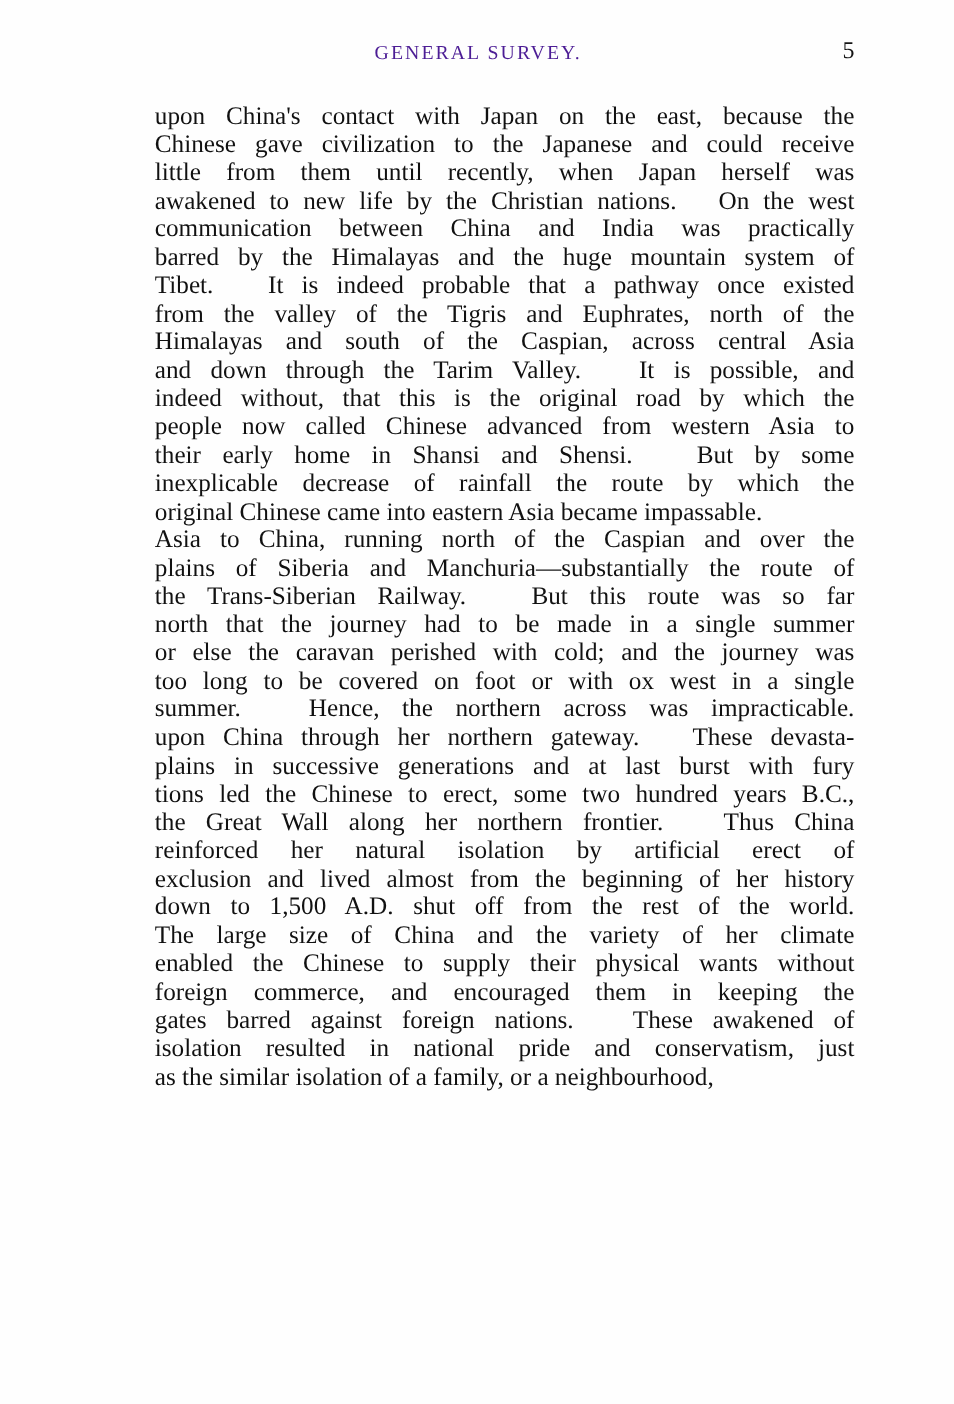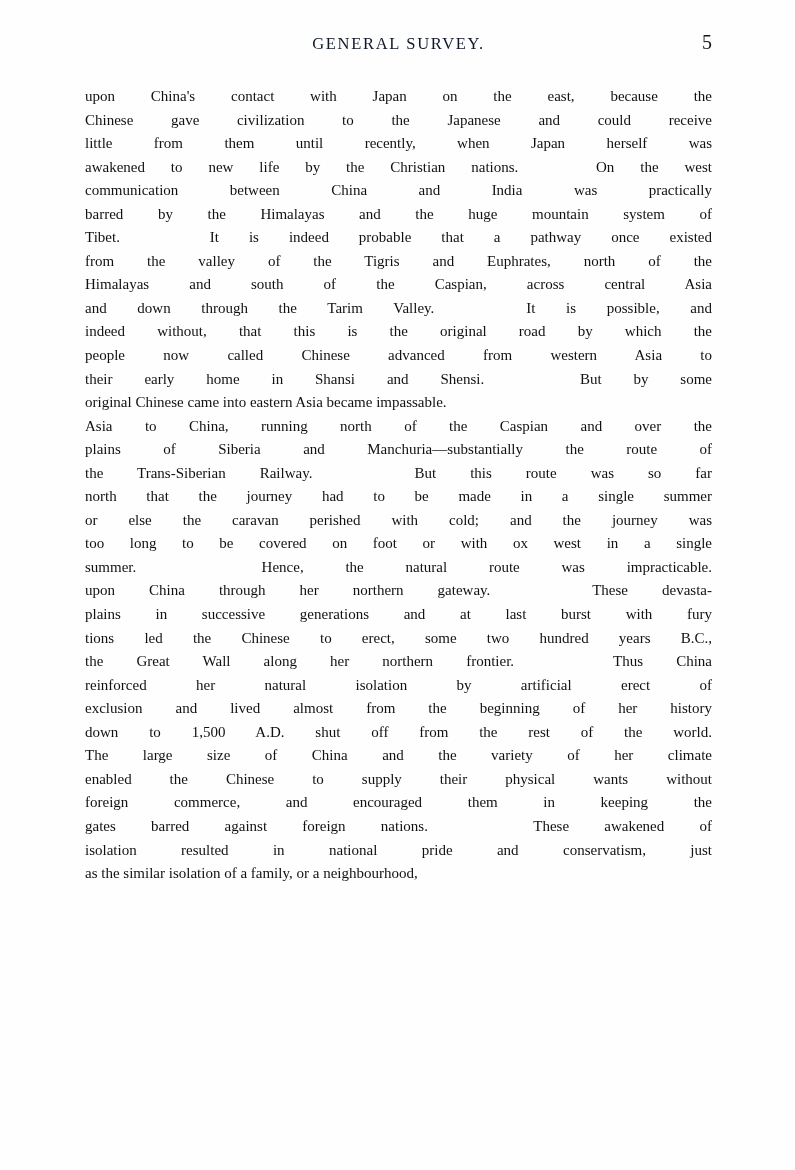--- a/index.html
+++ b/index.html
@@ -33,21 +33,21 @@
   }
   .head-title {
     position: absolute;
     left: 0;
     top: 0;
     width: 627px;
     text-align: center;
     font-size: 16.5px;
     letter-spacing: 1.7px;
     line-height: 26px;
-    color: #0f172a;
+    color: #4c1d95;
     white-space: pre;
   }
   .folio {
     position: absolute;
     right: 0;
     top: -2px;
     font-size: 20px;
     line-height: 26px;
     color: #141414;
   }
@@ -60,25 +60,26 @@
     width: 627px;
   }
   .para {
     margin: 0;
   }
   
   .line {
     display: block;
     height: 23.55px;
     line-height: 23.55px;
-    font-size: 15px;
+    font-size: 21px;
     color: #111111;
     text-align: justify;
     text-align-last: justify;
     white-space: pre-wrap;
+    margin-left: 44px;
   }
   .line.last {
     text-align: right;
     text-align-last: left;
   }
   .line .ind {
     display: inline-block;
     width: 31px;
   }
 </style>
@@ -100,30 +101,31 @@
         <span class="line">awakened to new life by the Christian nations.   On the west</span>
         <span class="line">communication between China and India was practically</span>
         <span class="line">barred by the Himalayas and the huge mountain system of</span>
         <span class="line">Tibet.   It is indeed probable that a pathway once existed</span>
         <span class="line">from the valley of the Tigris and Euphrates, north of the</span>
         <span class="line">Himalayas and south of the Caspian, across central Asia</span>
         <span class="line">and down through the Tarim Valley.   It is possible, and</span>
         <span class="line">indeed without, that this is the original road by which the</span>
         <span class="line">people now called Chinese advanced from western Asia to</span>
         <span class="line">their early home in Shansi and Shensi.   But by some</span>
+        <span class="line">inexplicable decrease of rainfall the route by which the</span>
         <span class="line last">original Chinese came into eastern Asia became impassable.</span>
       </p>
     <p class="para">
         <span class="line">Asia to China, running north of the Caspian and over the</span>
         <span class="line">plains of Siberia and Manchuria—substantially the route of</span>
         <span class="line">the Trans-Siberian Railway.   But this route was so far</span>
         <span class="line">north that the journey had to be made in a single summer</span>
         <span class="line">or else the caravan perished with cold; and the journey was</span>
         <span class="line">too long to be covered on foot or with ox west in a single</span>
-        <span class="line">summer.   Hence, the natural route was impracticable.</span>
+        <span class="line">summer.   Hence, the northern across was impracticable.</span>
         <span class="line">upon China through her northern gateway.   These devasta-</span>
         <span class="line">plains in successive generations and at last burst with fury</span>
         <span class="line">tions led the Chinese to erect, some two hundred years B.C.,</span>
         <span class="line">the Great Wall along her northern frontier.   Thus China</span>
         <span class="line">reinforced her natural isolation by artificial erect of</span>
         <span class="line">exclusion and lived almost from the beginning of her history</span>
         <span class="line">down to 1,500 A.D. shut off from the rest of the world.</span>
         <span class="line">The large size of China and the variety of her climate</span>
         <span class="line">enabled the Chinese to supply their physical wants without</span>
         <span class="line">foreign commerce, and encouraged them in keeping the</span>

